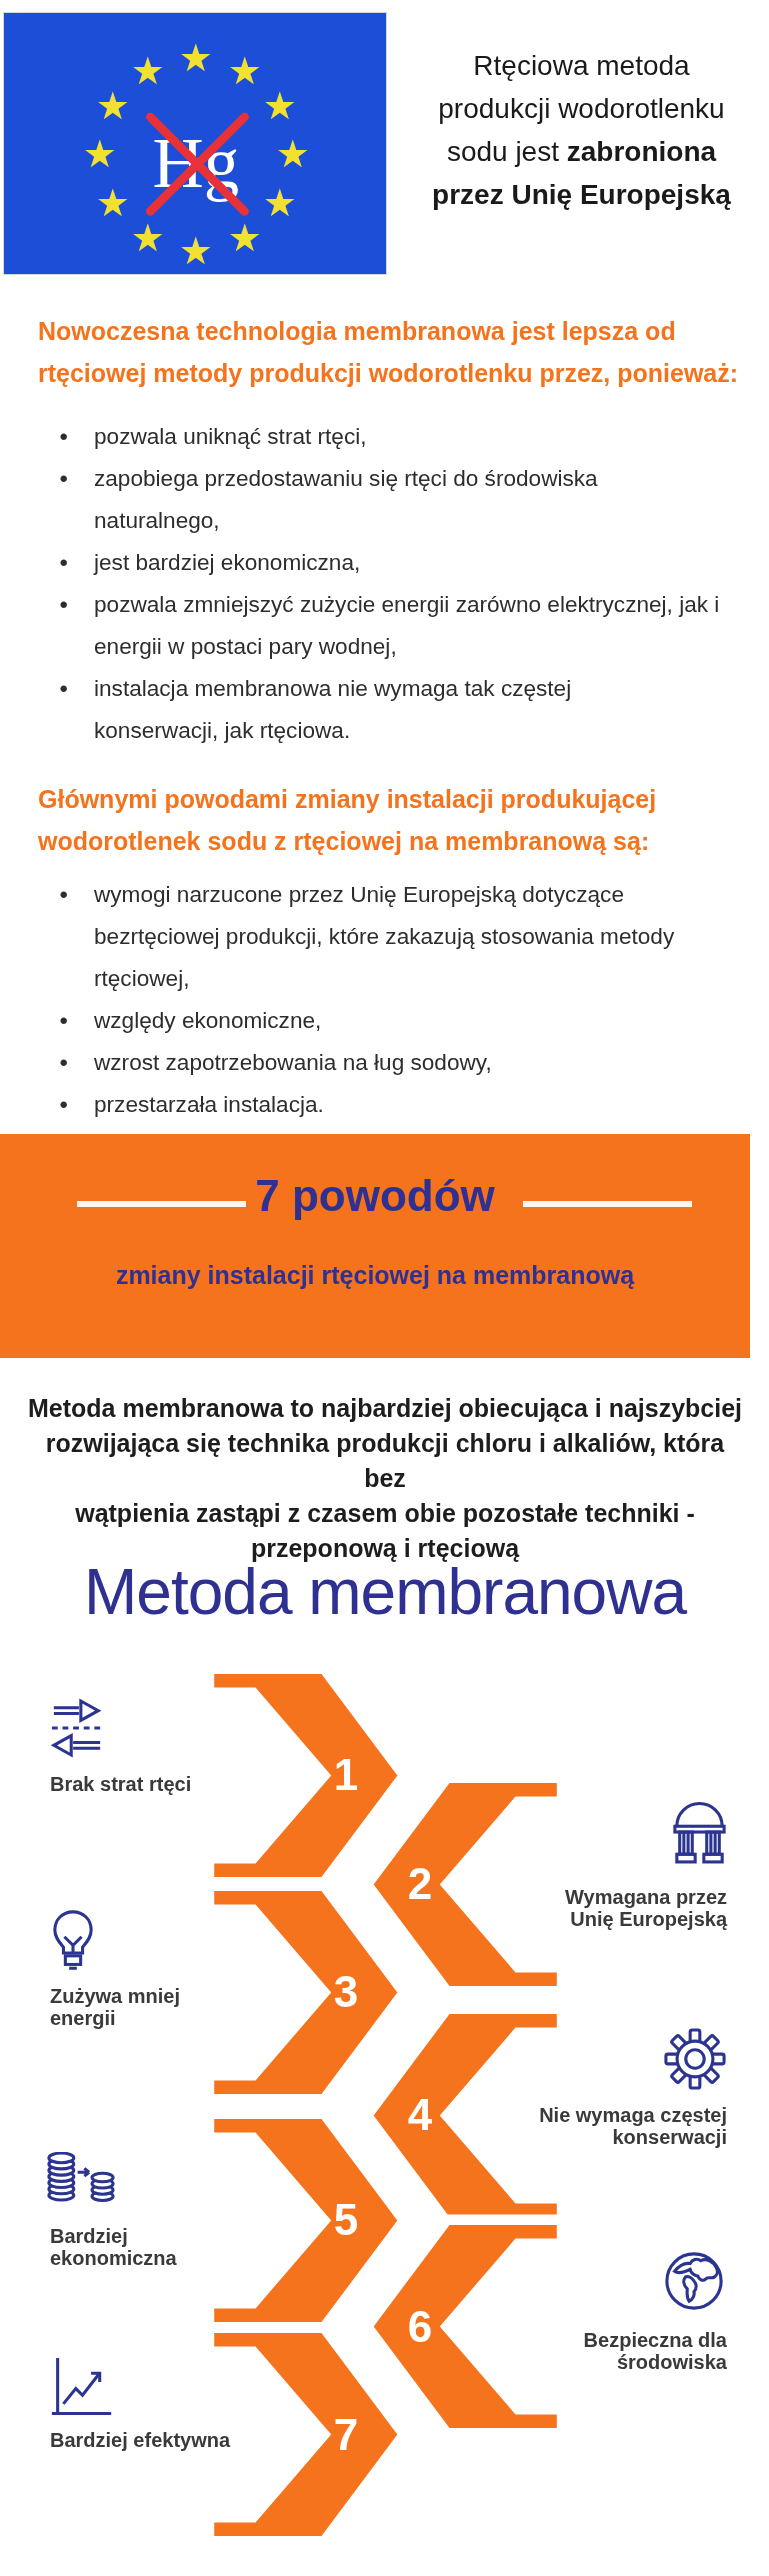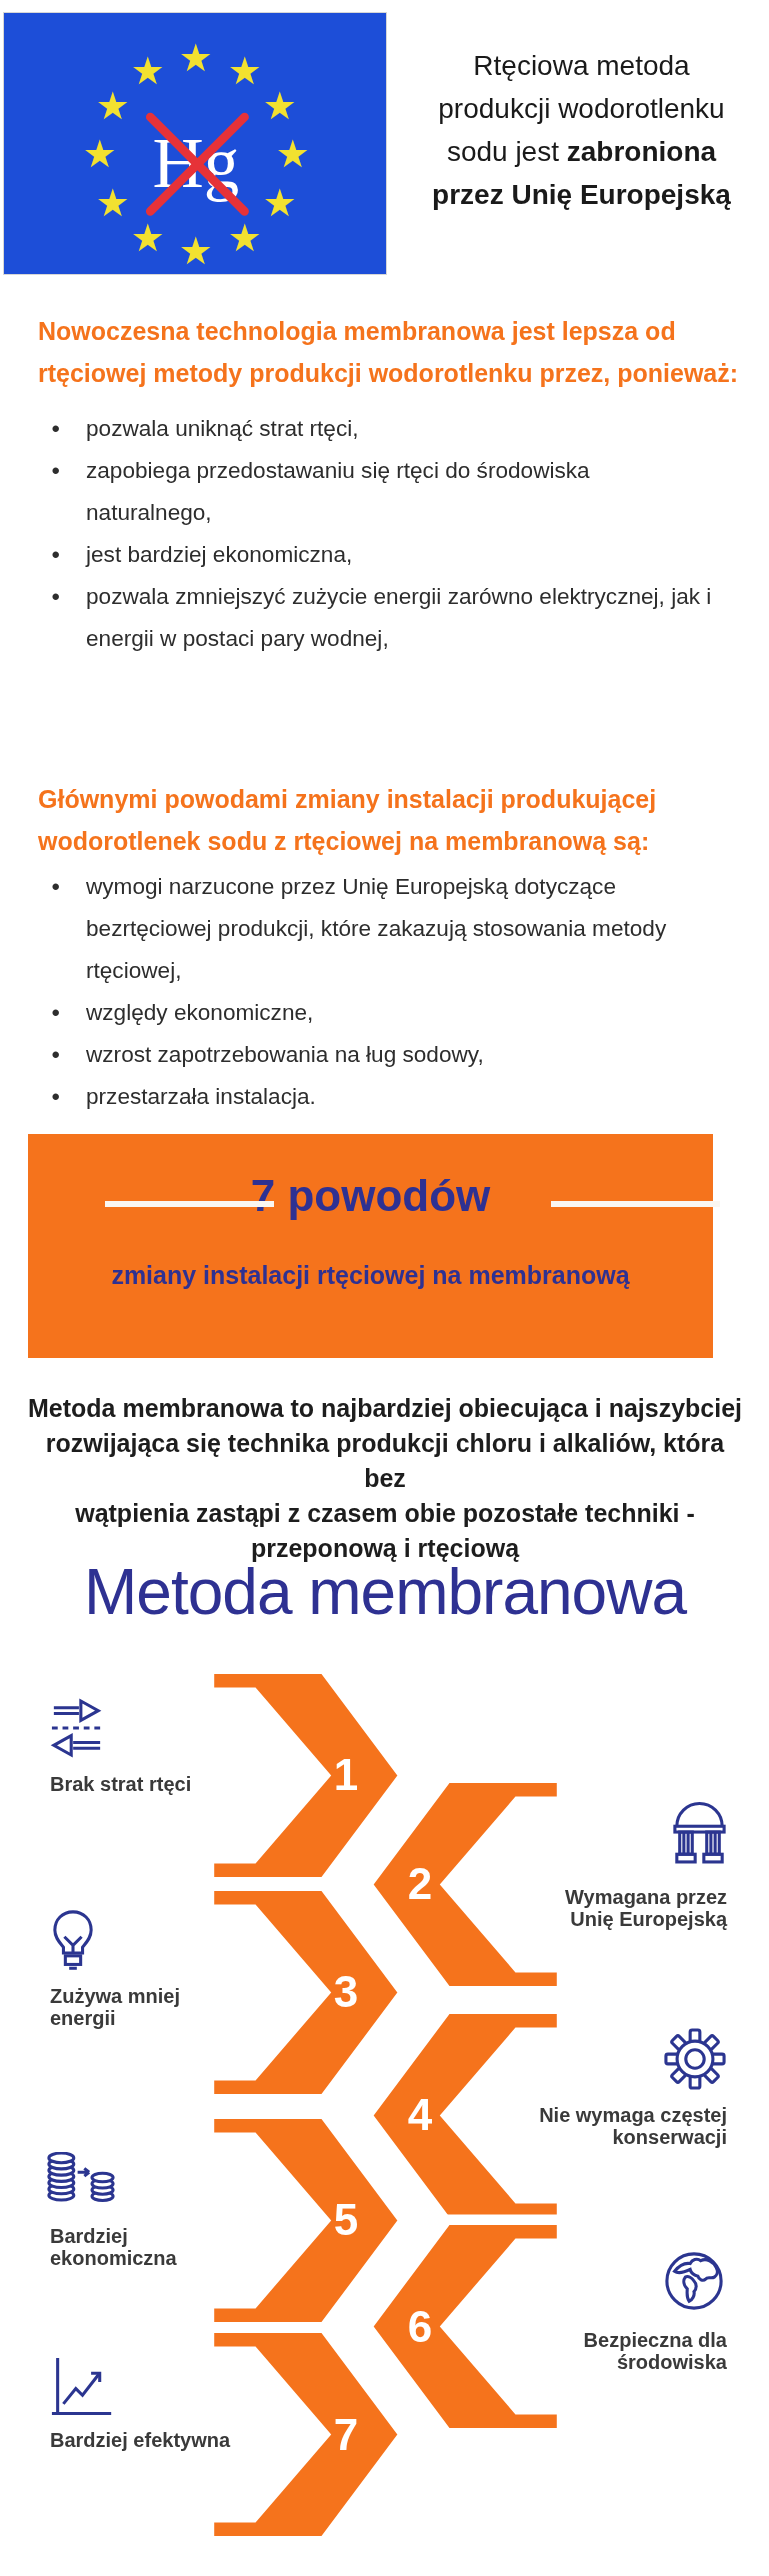--- a/index.html
+++ b/index.html
@@ -17,28 +17,28 @@
   .xsvg{position:absolute;left:0;top:0;}
 
   .title-block{left:396px;top:44px;width:371px;text-align:center;color:#1a1a1a;
                font-size:28px;line-height:43px;font-weight:normal;}
   .title-block b{font-weight:bold;}
 
   
   .h-orange{color:#f5731c;font-weight:bold;font-size:25px;line-height:42px;white-space:pre-line;}
   .sec-h1{left:38px;top:310px;width:712px;}
   .sec-h2{left:38px;top:778px;width:712px;}
-  ul.blist{list-style:none;margin:4px;padding:0;color:#2d2d2d;font-size:22.6px;line-height:42px;}
+  ul.blist{list-style:none;margin:12px;padding:0;color:#2d2d2d;font-size:22.6px;line-height:42px;}
   ul.blist li{position:relative;padding-left:44px;white-space:pre-line;}
   ul.blist li::before{content:"•";position:absolute;left:9.6px;top:0;font-size:24px;color:#2d2d2d;}
   .blist1{left:38px;top:404px;width:702px;}
   .blist2{left:38px;top:862px;width:702px;}
 
   
-  .banner{left:0;top:1134px;width:685px;height:224px;background:#f5731c;margin-left:28px;}
+  .banner{left:0;top:1134px;width:750px;height:224px;background:#f5731c;}
   .banner-title{position:absolute;left:0;top:37px;width:100%;text-align:center;
                 color:#2e3192;font-size:44px;font-weight:bold;}
   .bline{position:absolute;top:67px;height:5.8px;width:169px;background:#faf7f2;}
   .bline.l{left:77px;} .bline.r{left:523px;}
   .banner-sub{position:absolute;left:0;top:127px;width:100%;text-align:center;
               color:#2e3192;font-size:25px;font-weight:bold;}
 
   
   .intro{left:23px;top:1391px;width:724px;text-align:center;color:#1d1d1d;
          font-size:25px;line-height:35px;font-weight:bold;white-space:pre-line;}
@@ -92,20 +92,22 @@
 
   <div class="abs h-orange sec-h1">Nowoczesna technologia membranowa jest lepsza od
 rtęciowej metody produkcji wodorotlenku przez, ponieważ:</div>
   <ul class="abs blist blist1">
       <li>pozwala uniknąć strat rtęci,</li>
       <li>zapobiega przedostawaniu się rtęci do środowiska
 naturalnego,</li>
       <li>jest bardziej ekonomiczna,</li>
       <li>pozwala zmniejszyć zużycie energii zarówno elektrycznej, jak i
 energii w postaci pary wodnej,</li>
+      <li>instalacja membranowa nie wymaga tak częstej
+konserwacji, jak rtęciowa.</li>
     </ul>
 
   <div class="abs h-orange sec-h2">Głównymi powodami zmiany instalacji produkującej
 wodorotlenek sodu z rtęciowej na membranową są:</div>
   <ul class="abs blist blist2">
       <li>wymogi narzucone przez Unię Europejską dotyczące
 bezrtęciowej produkcji, które zakazują stosowania metody
 rtęciowej,</li>
       <li>względy ekonomiczne,</li>
       <li>wzrost zapotrzebowania na ług sodowy,</li>

